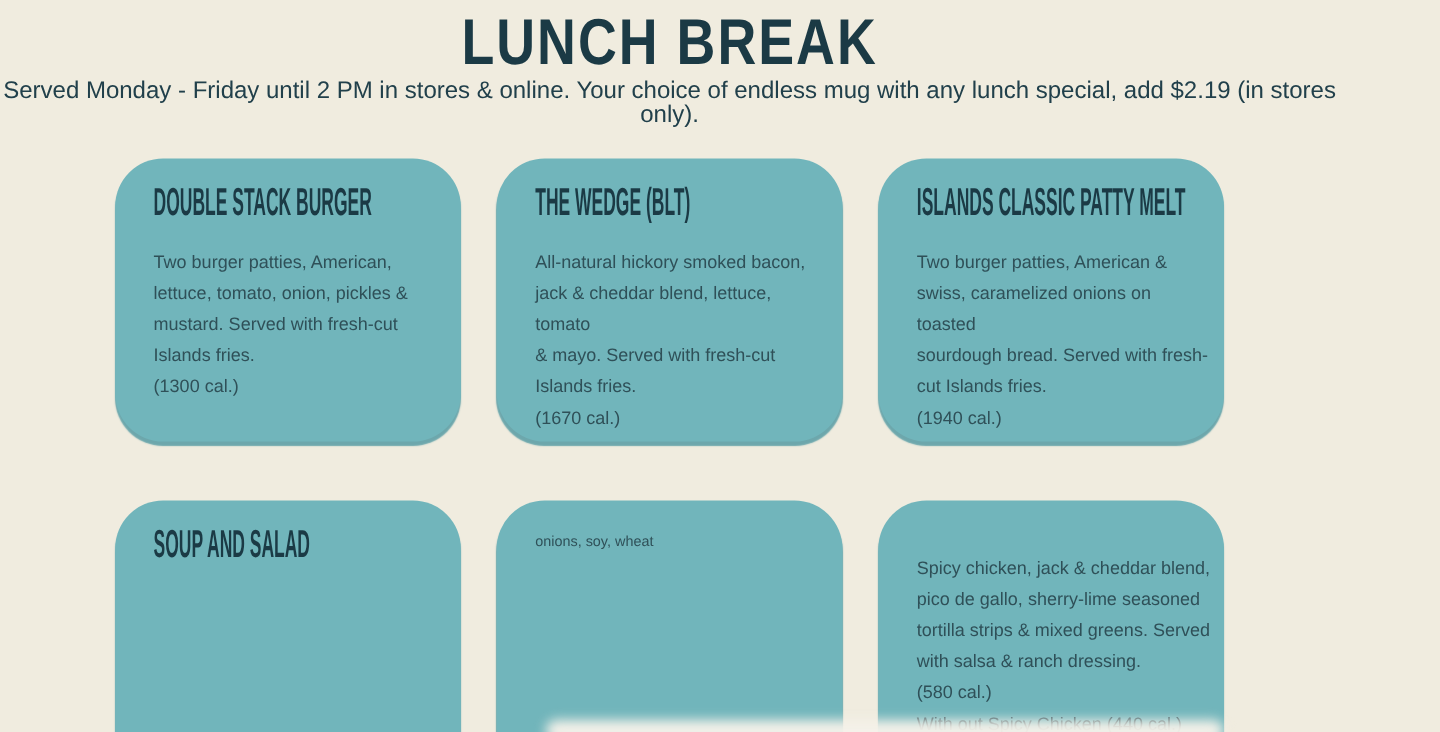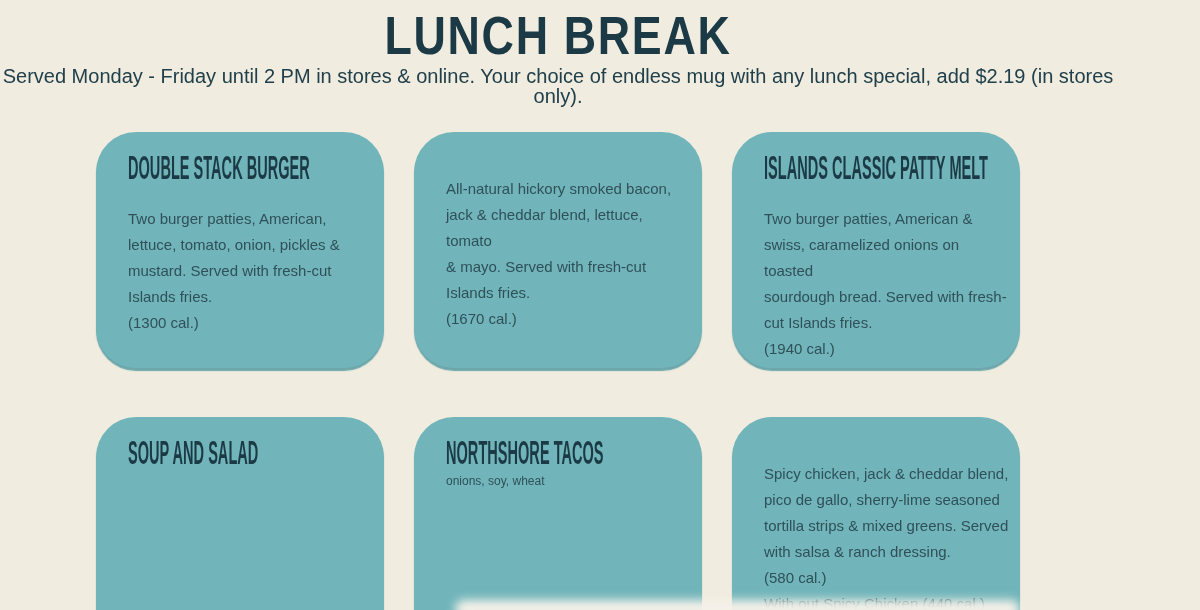--- a/index.html
+++ b/index.html
@@ -104,20 +104,21 @@
       <h2 class="card-title"><span class="cond">DOUBLE STACK BURGER</span></h2>
       <p class="card-details">Two burger patties, American,
 lettuce, tomato, onion, pickles &amp;
 mustard. Served with fresh-cut
 Islands fries.
 (1300 cal.)</p>
       <p class="card-allergens"></p>
     </article>
 
     <article class="card row1">
+      <h2 class="card-title"><span class="cond">THE WEDGE (BLT)</span></h2>
       <p class="card-details">All-natural hickory smoked bacon,
 jack &amp; cheddar blend, lettuce, tomato
 &amp; mayo. Served with fresh-cut
 Islands fries.
 (1670 cal.)</p>
       <p class="card-allergens"></p>
     </article>
 
     <article class="card row1">
       <h2 class="card-title"><span class="cond">ISLANDS CLASSIC PATTY MELT</span></h2>
@@ -128,21 +129,20 @@
 (1940 cal.)</p>
       <p class="card-allergens"></p>
     </article>
 
     <article class="card row2">
       <h2 class="card-title"><span class="cond">SOUP AND SALAD</span></h2>
       <p class="card-allergens"></p>
     </article>
 
     <article class="card row2">
-      <h2 class="card-title"><span class="cond">NORTHSHORE TACOS</span></h2>
       <p class="card-allergens">onions, soy, wheat</p>
     </article>
 
     <article class="card row2">
       <p class="card-details">Spicy chicken, jack &amp; cheddar blend,
 pico de gallo, sherry-lime seasoned
 tortilla strips &amp; mixed greens. Served
 with salsa &amp; ranch dressing.
 (580 cal.)
 With out Spicy Chicken (440 cal.)</p>

